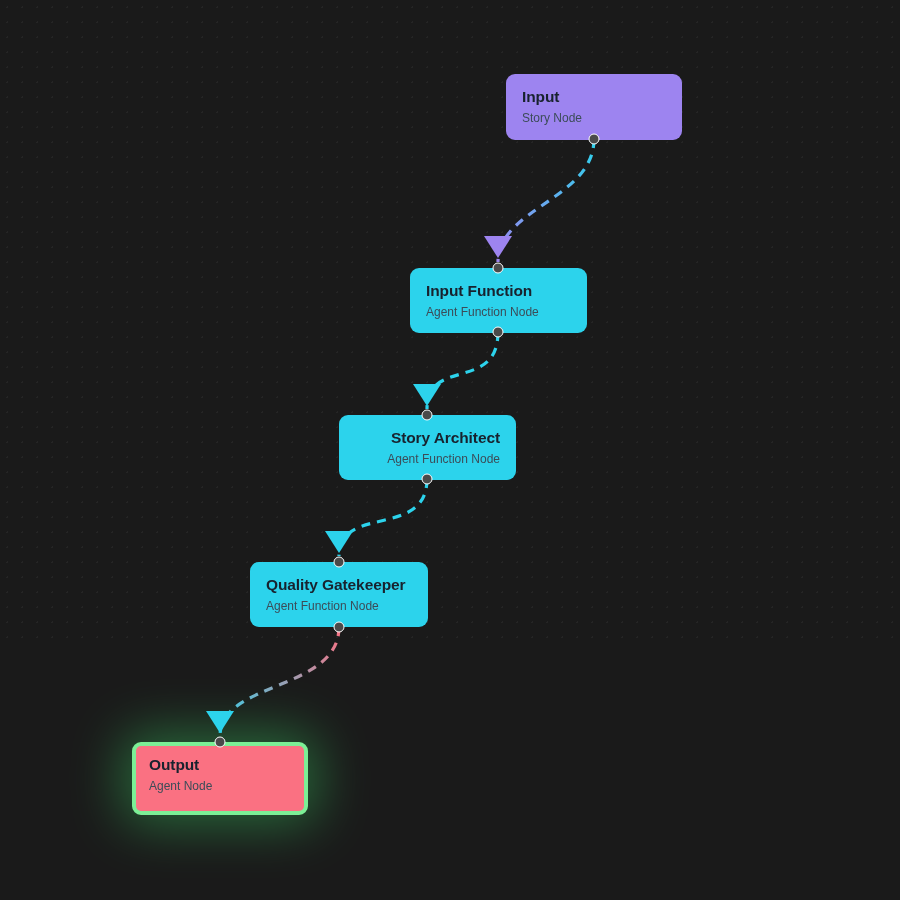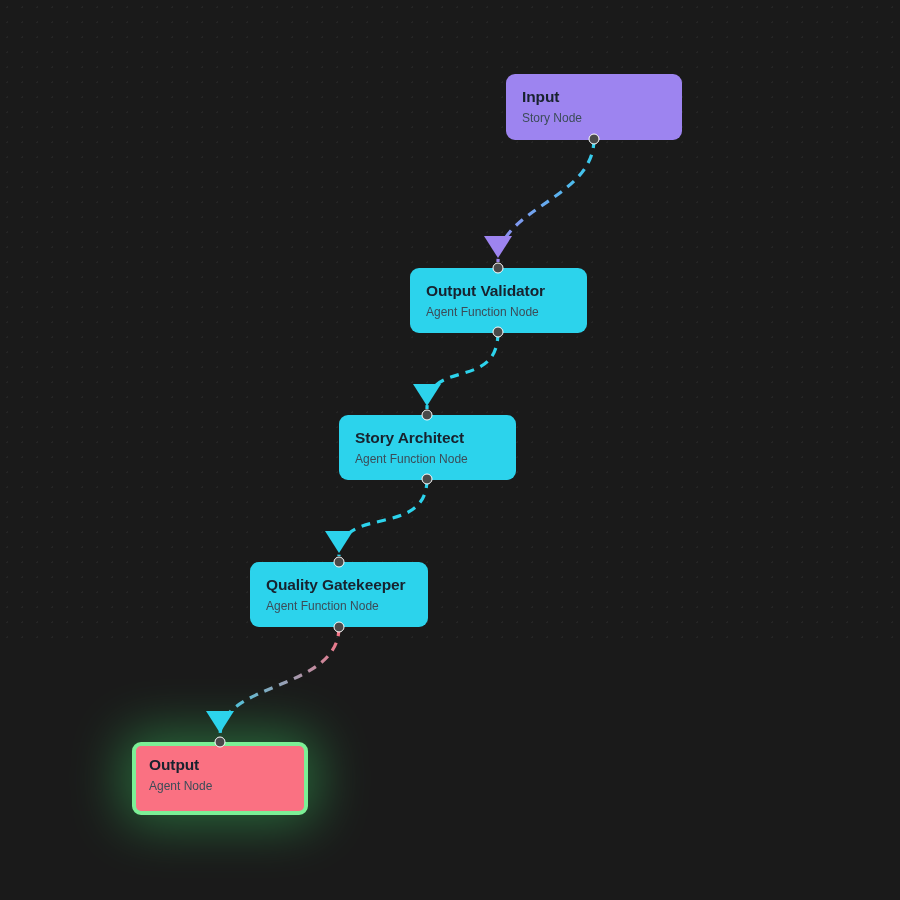--- a/index.html
+++ b/index.html
@@ -111,25 +111,25 @@
       <polygon points="206,711 234,711 220,733" fill="#2cd3ec"></polygon>
     </g>
   </svg>
 
   <div class="node node-input" style="left:506px;top:74px;width:176px;height:66px;">
     <p class="title">Input</p>
     <p class="subtitle">Story Node</p>
   </div>
 
   <div class="node node-agent" style="left:410px;top:268px;width:177px;height:65px;">
-    <p class="title">Output Validator</p>
+    <p class="title">Input Function</p>
     <p class="subtitle">Agent Function Node</p>
   </div>
 
-  <div class="node node-agent" style="left:339px;top:415px;width:177px;height:65px;">
+  <div class="node node-agent" style="left:339px;top:415px;width:177px;height:65px;text-align:right;">
     <p class="title">Story Architect</p>
     <p class="subtitle">Agent Function Node</p>
   </div>
 
   <div class="node node-agent" style="left:250px;top:562px;width:178px;height:65px;">
     <p class="title">Quality Gatekeeper</p>
     <p class="subtitle">Agent Function Node</p>
   </div>
 
   <div class="node node-output" style="left:132px;top:742px;width:176px;height:73px;">

